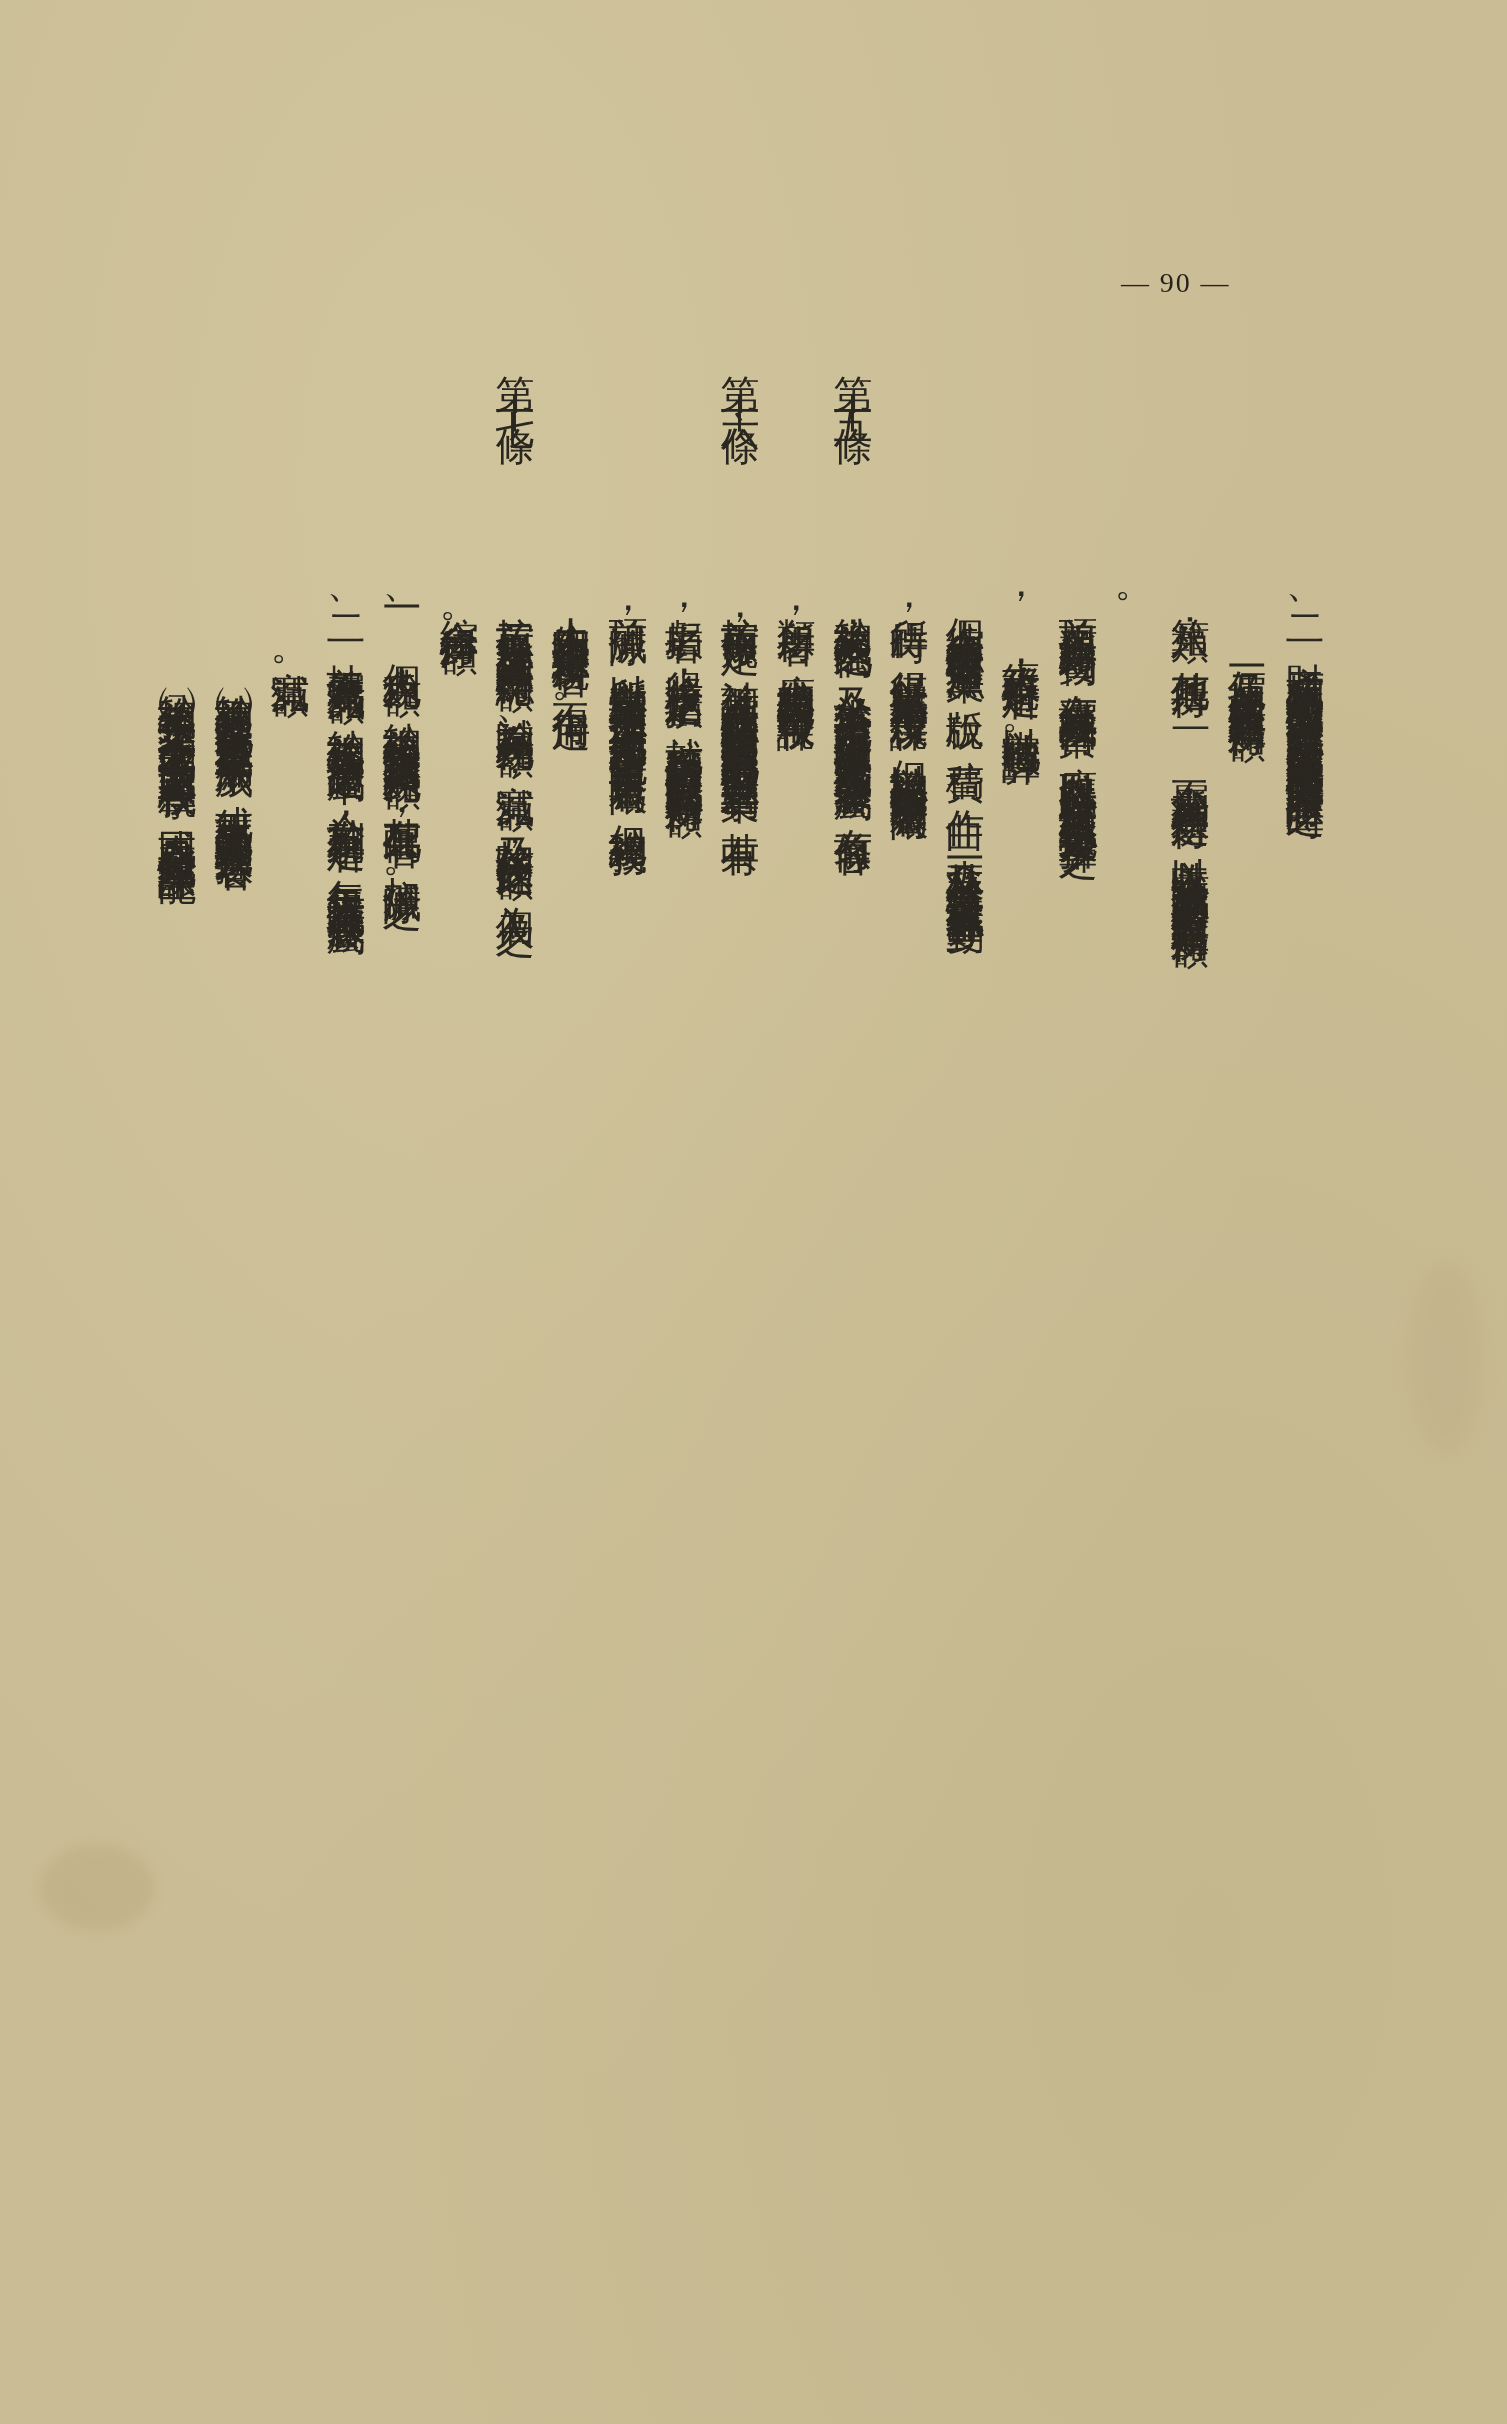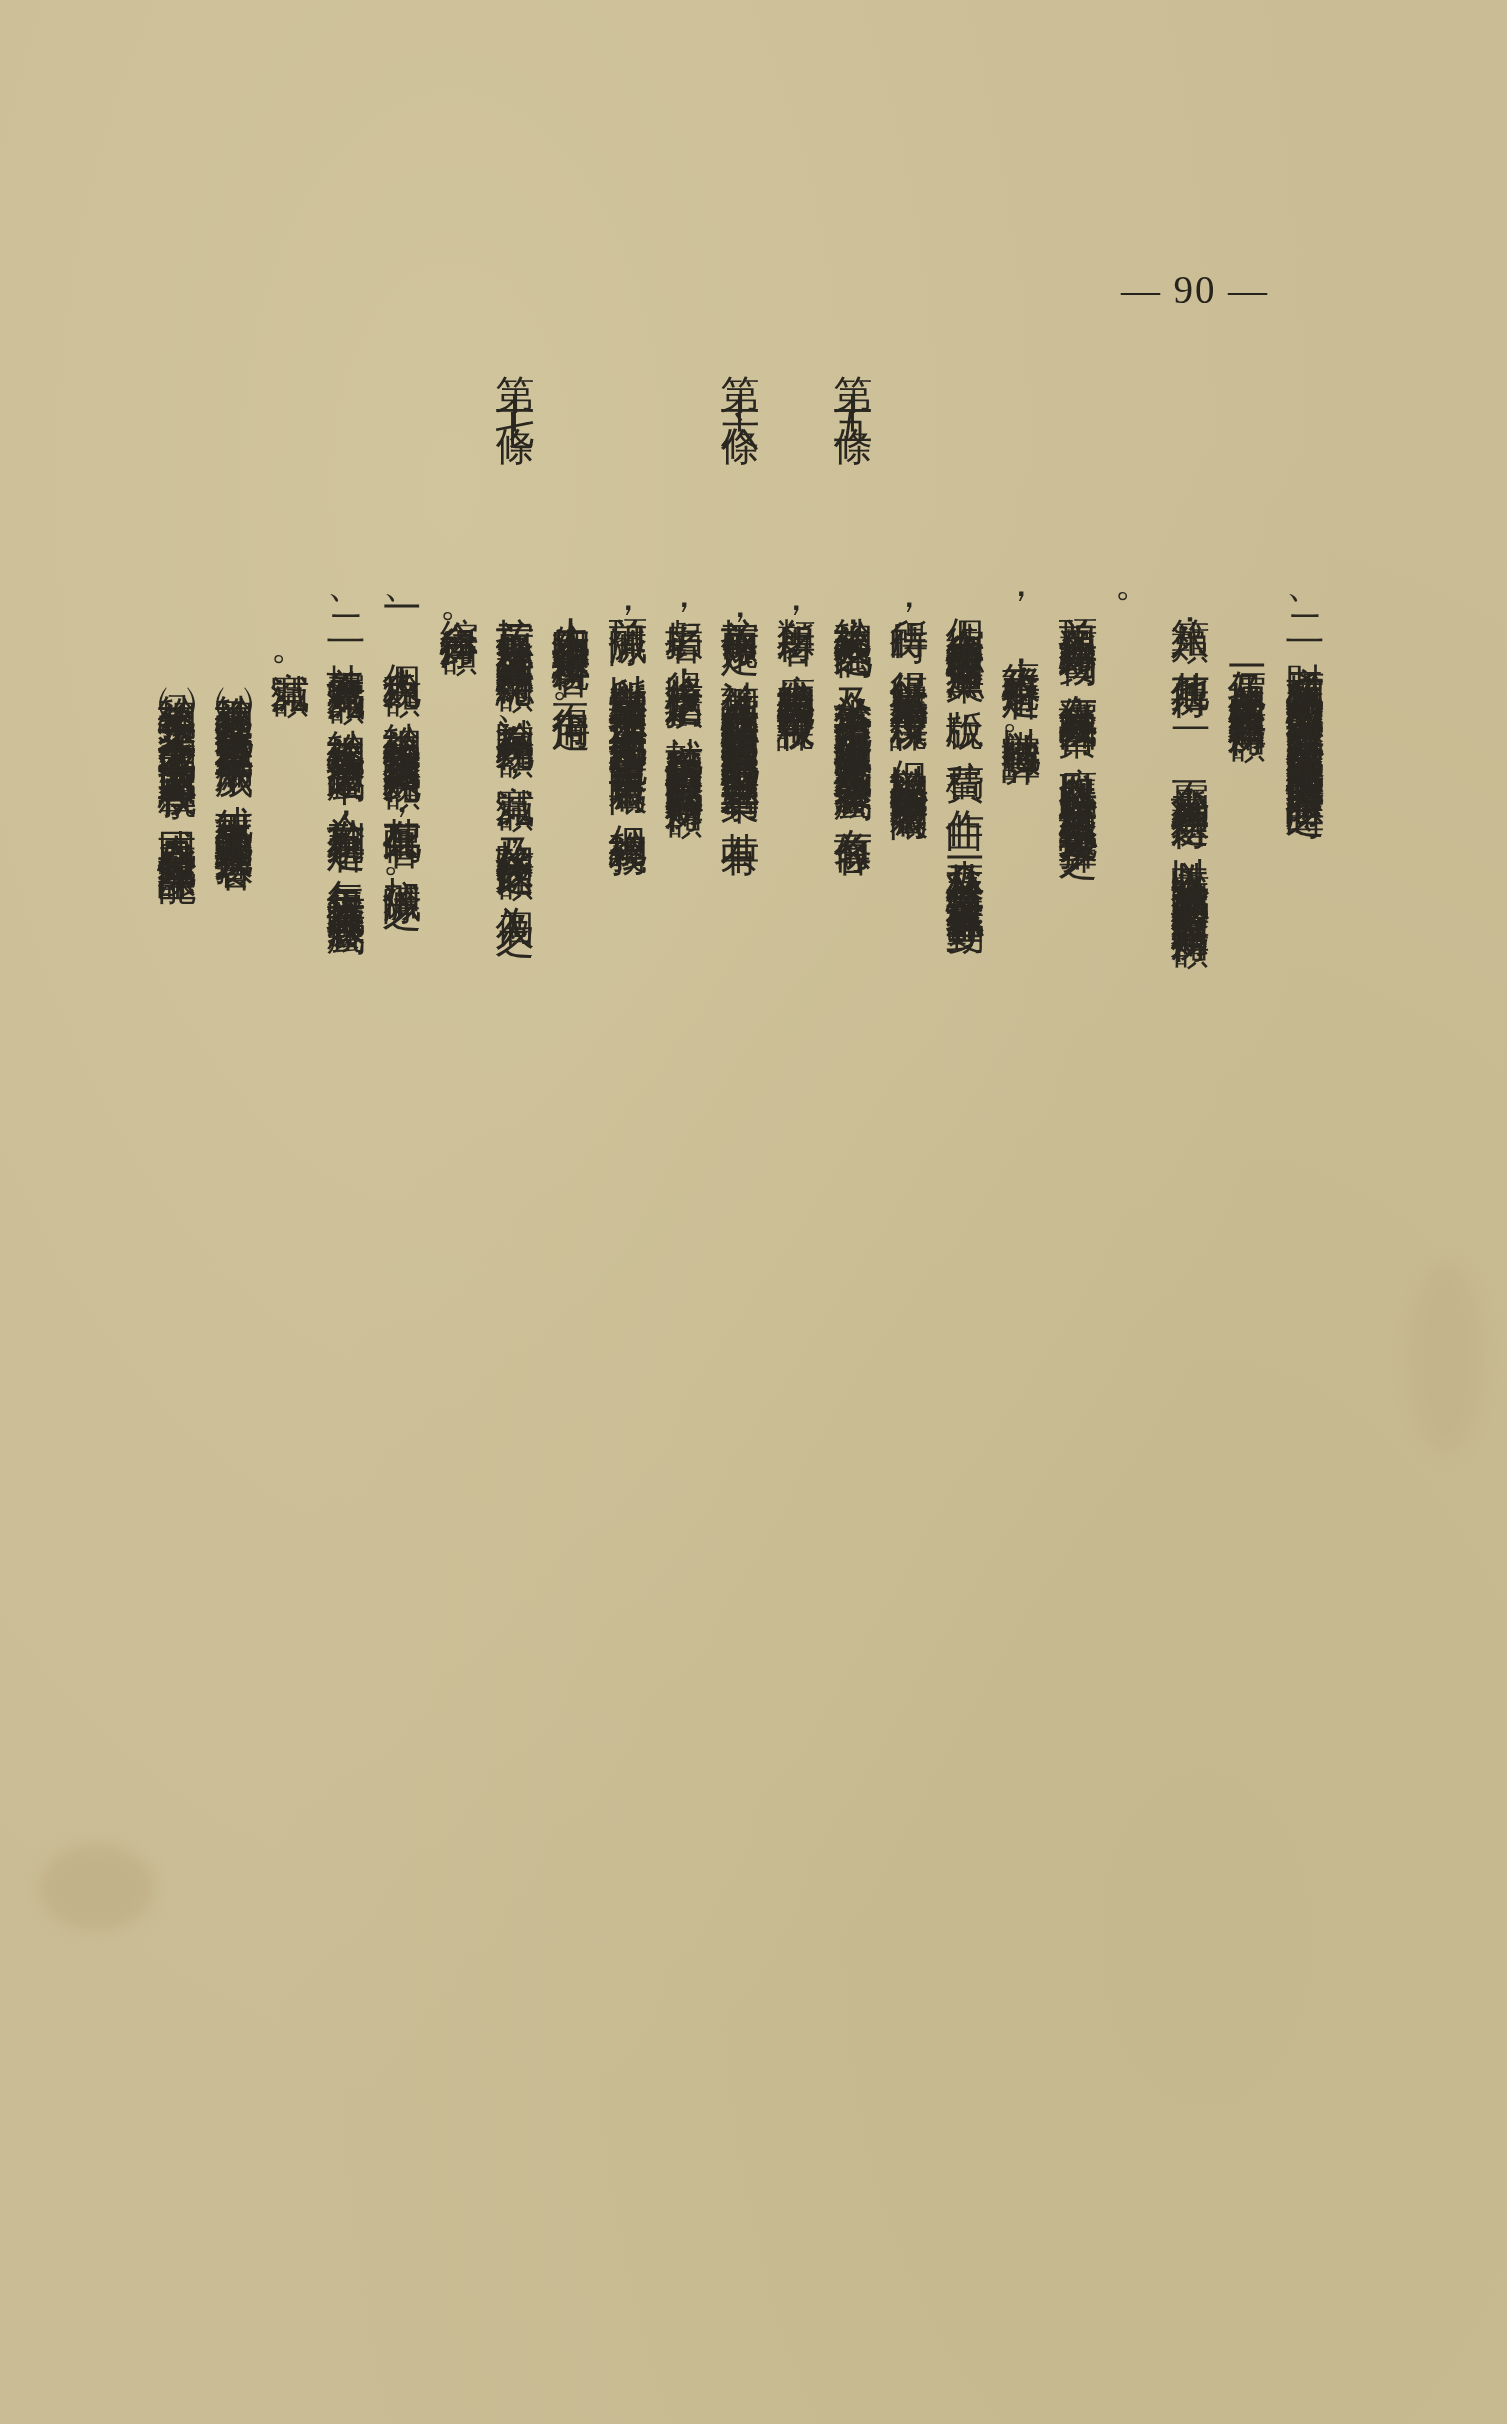--- a/index.html
+++ b/index.html
@@ -12,21 +12,21 @@
   }
   .page {
     position: absolute; inset: 0;
     background:
       radial-gradient(ellipse at 30% 20%, rgba(220,210,170,0.35), transparent 60%),
       radial-gradient(ellipse at 80% 80%, rgba(180,165,120,0.25), transparent 55%),
       #cabd95;
   }
   .page-number {
     position: absolute; top: 267px; left: 1121px;
-    font-size: 39px; letter-spacing: 1.9px;
+    font-size: 28px; letter-spacing: 1.9px;
     font-family: "Liberation Serif", "DejaVu Serif", serif;
     color: #26221c;
   }
   .col {
     position: absolute;
     writing-mode: vertical-rl;
     text-orientation: upright;
     font-size: 39px;
     line-height: 45px;
     letter-spacing: 3.4px;

